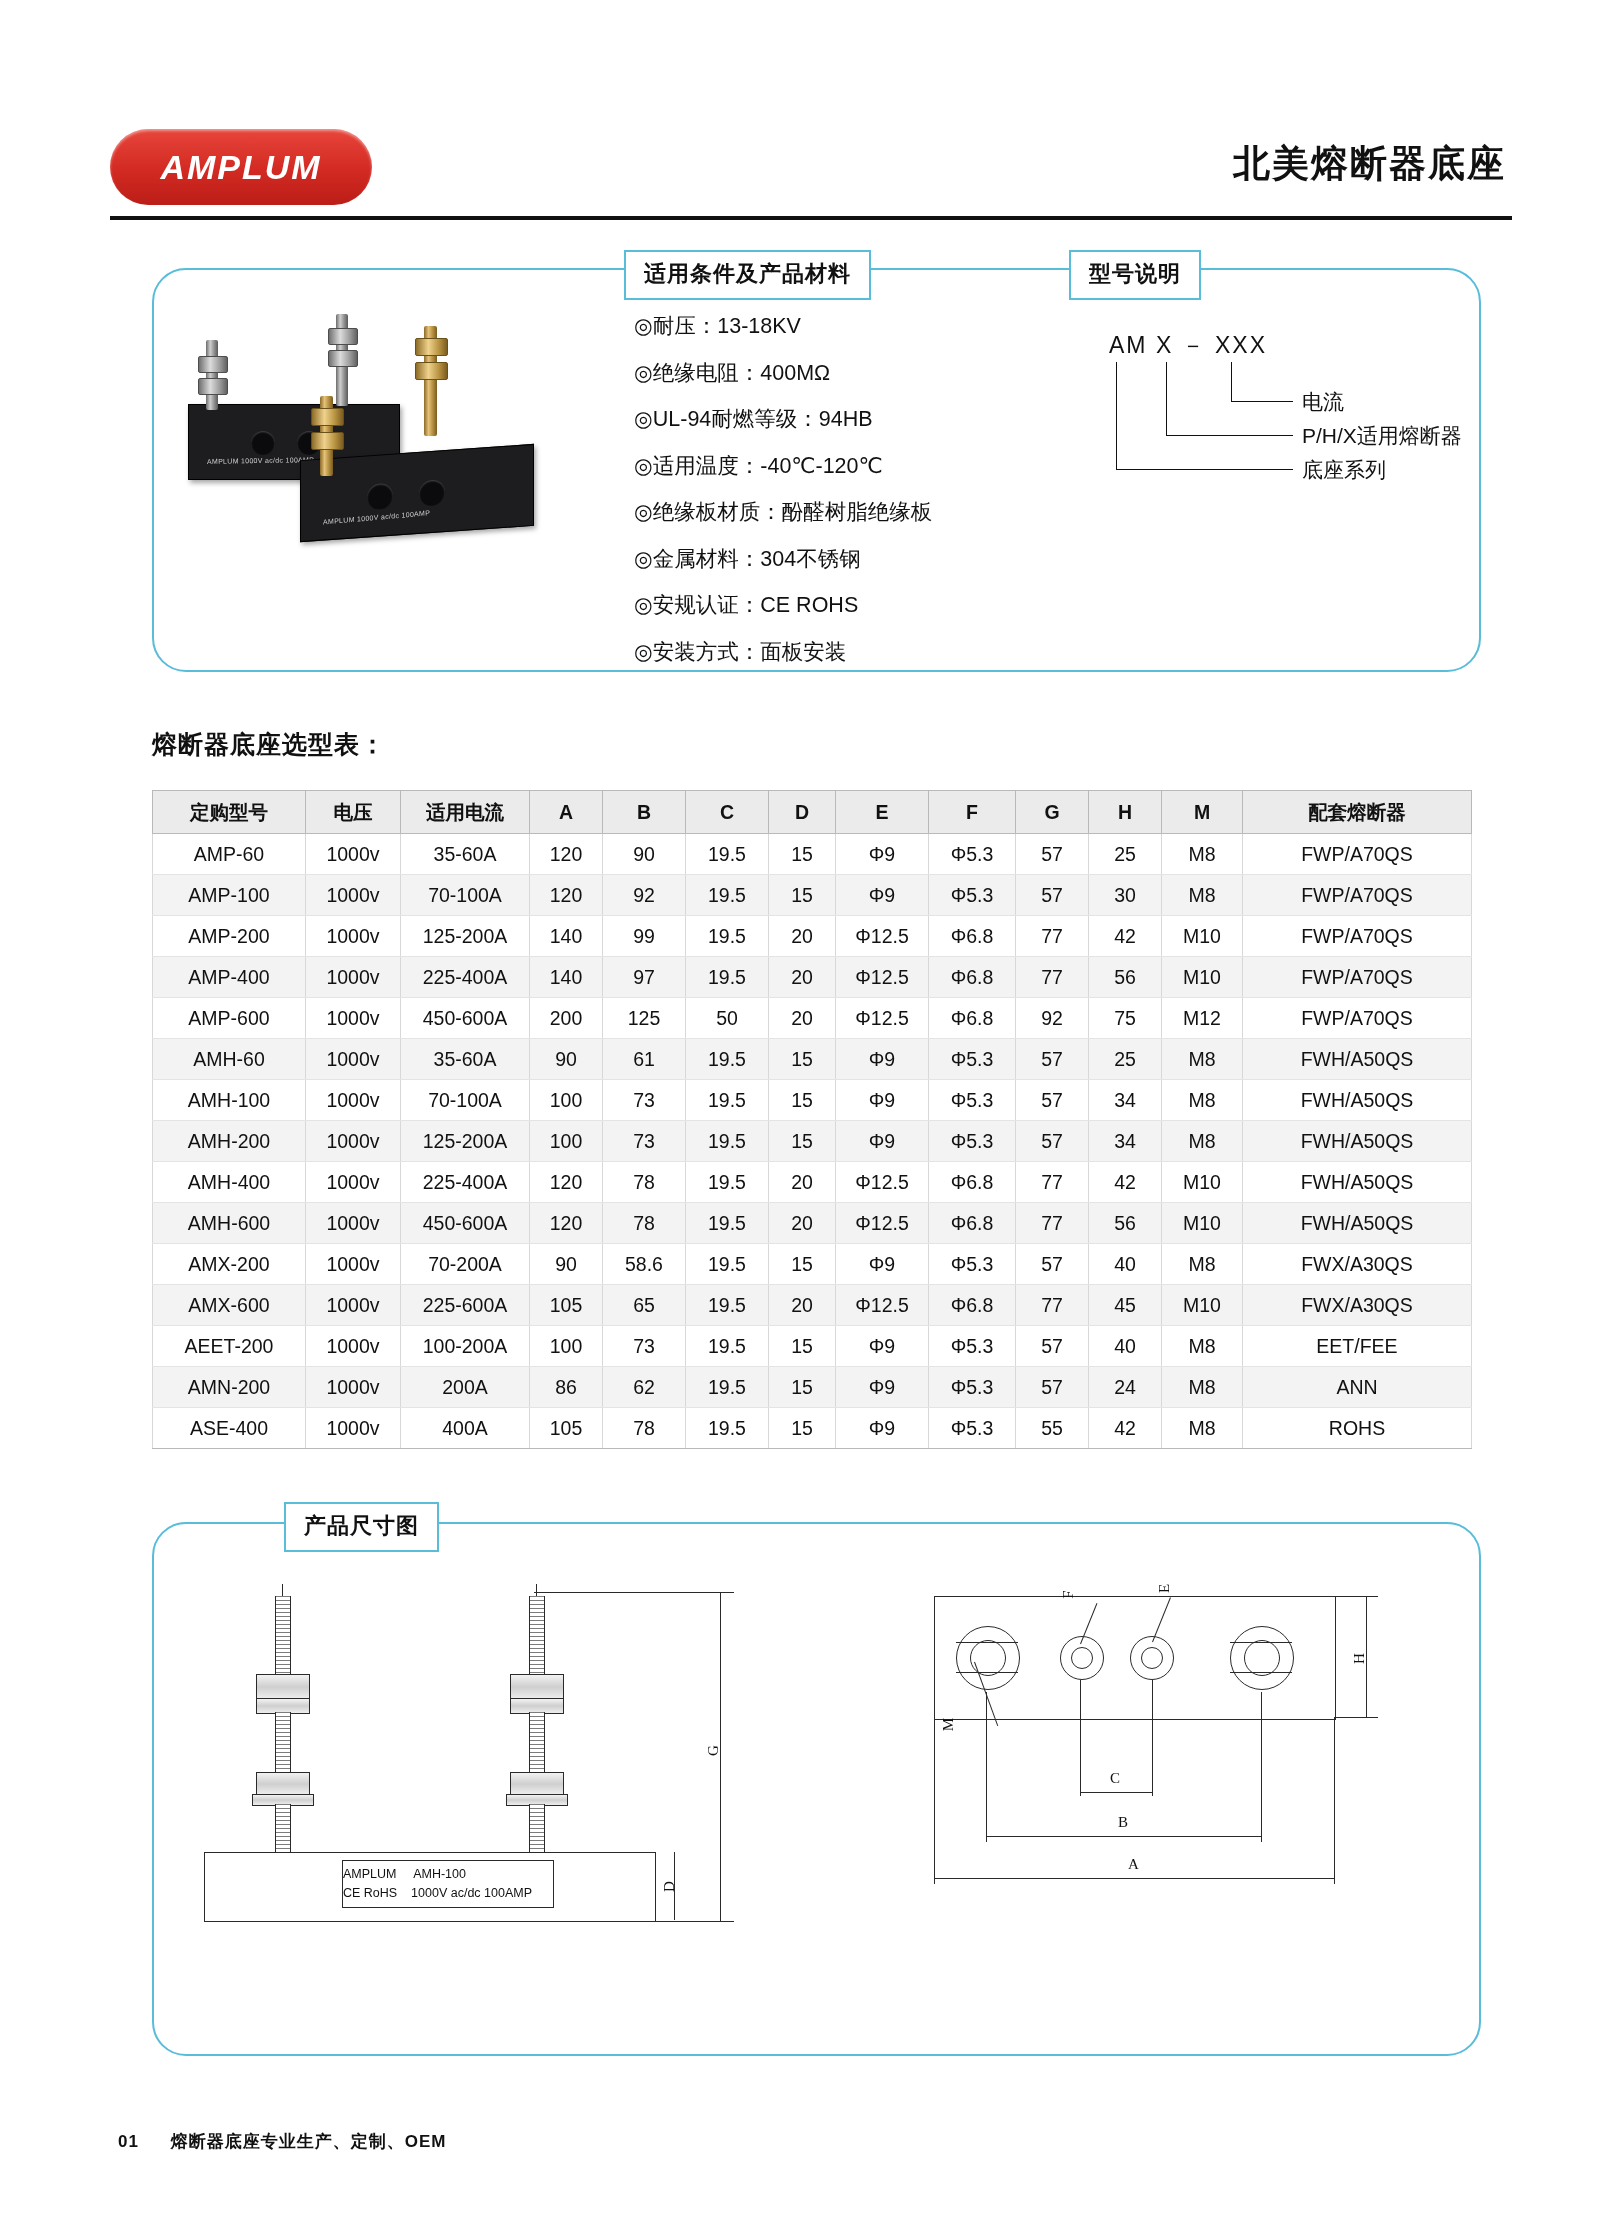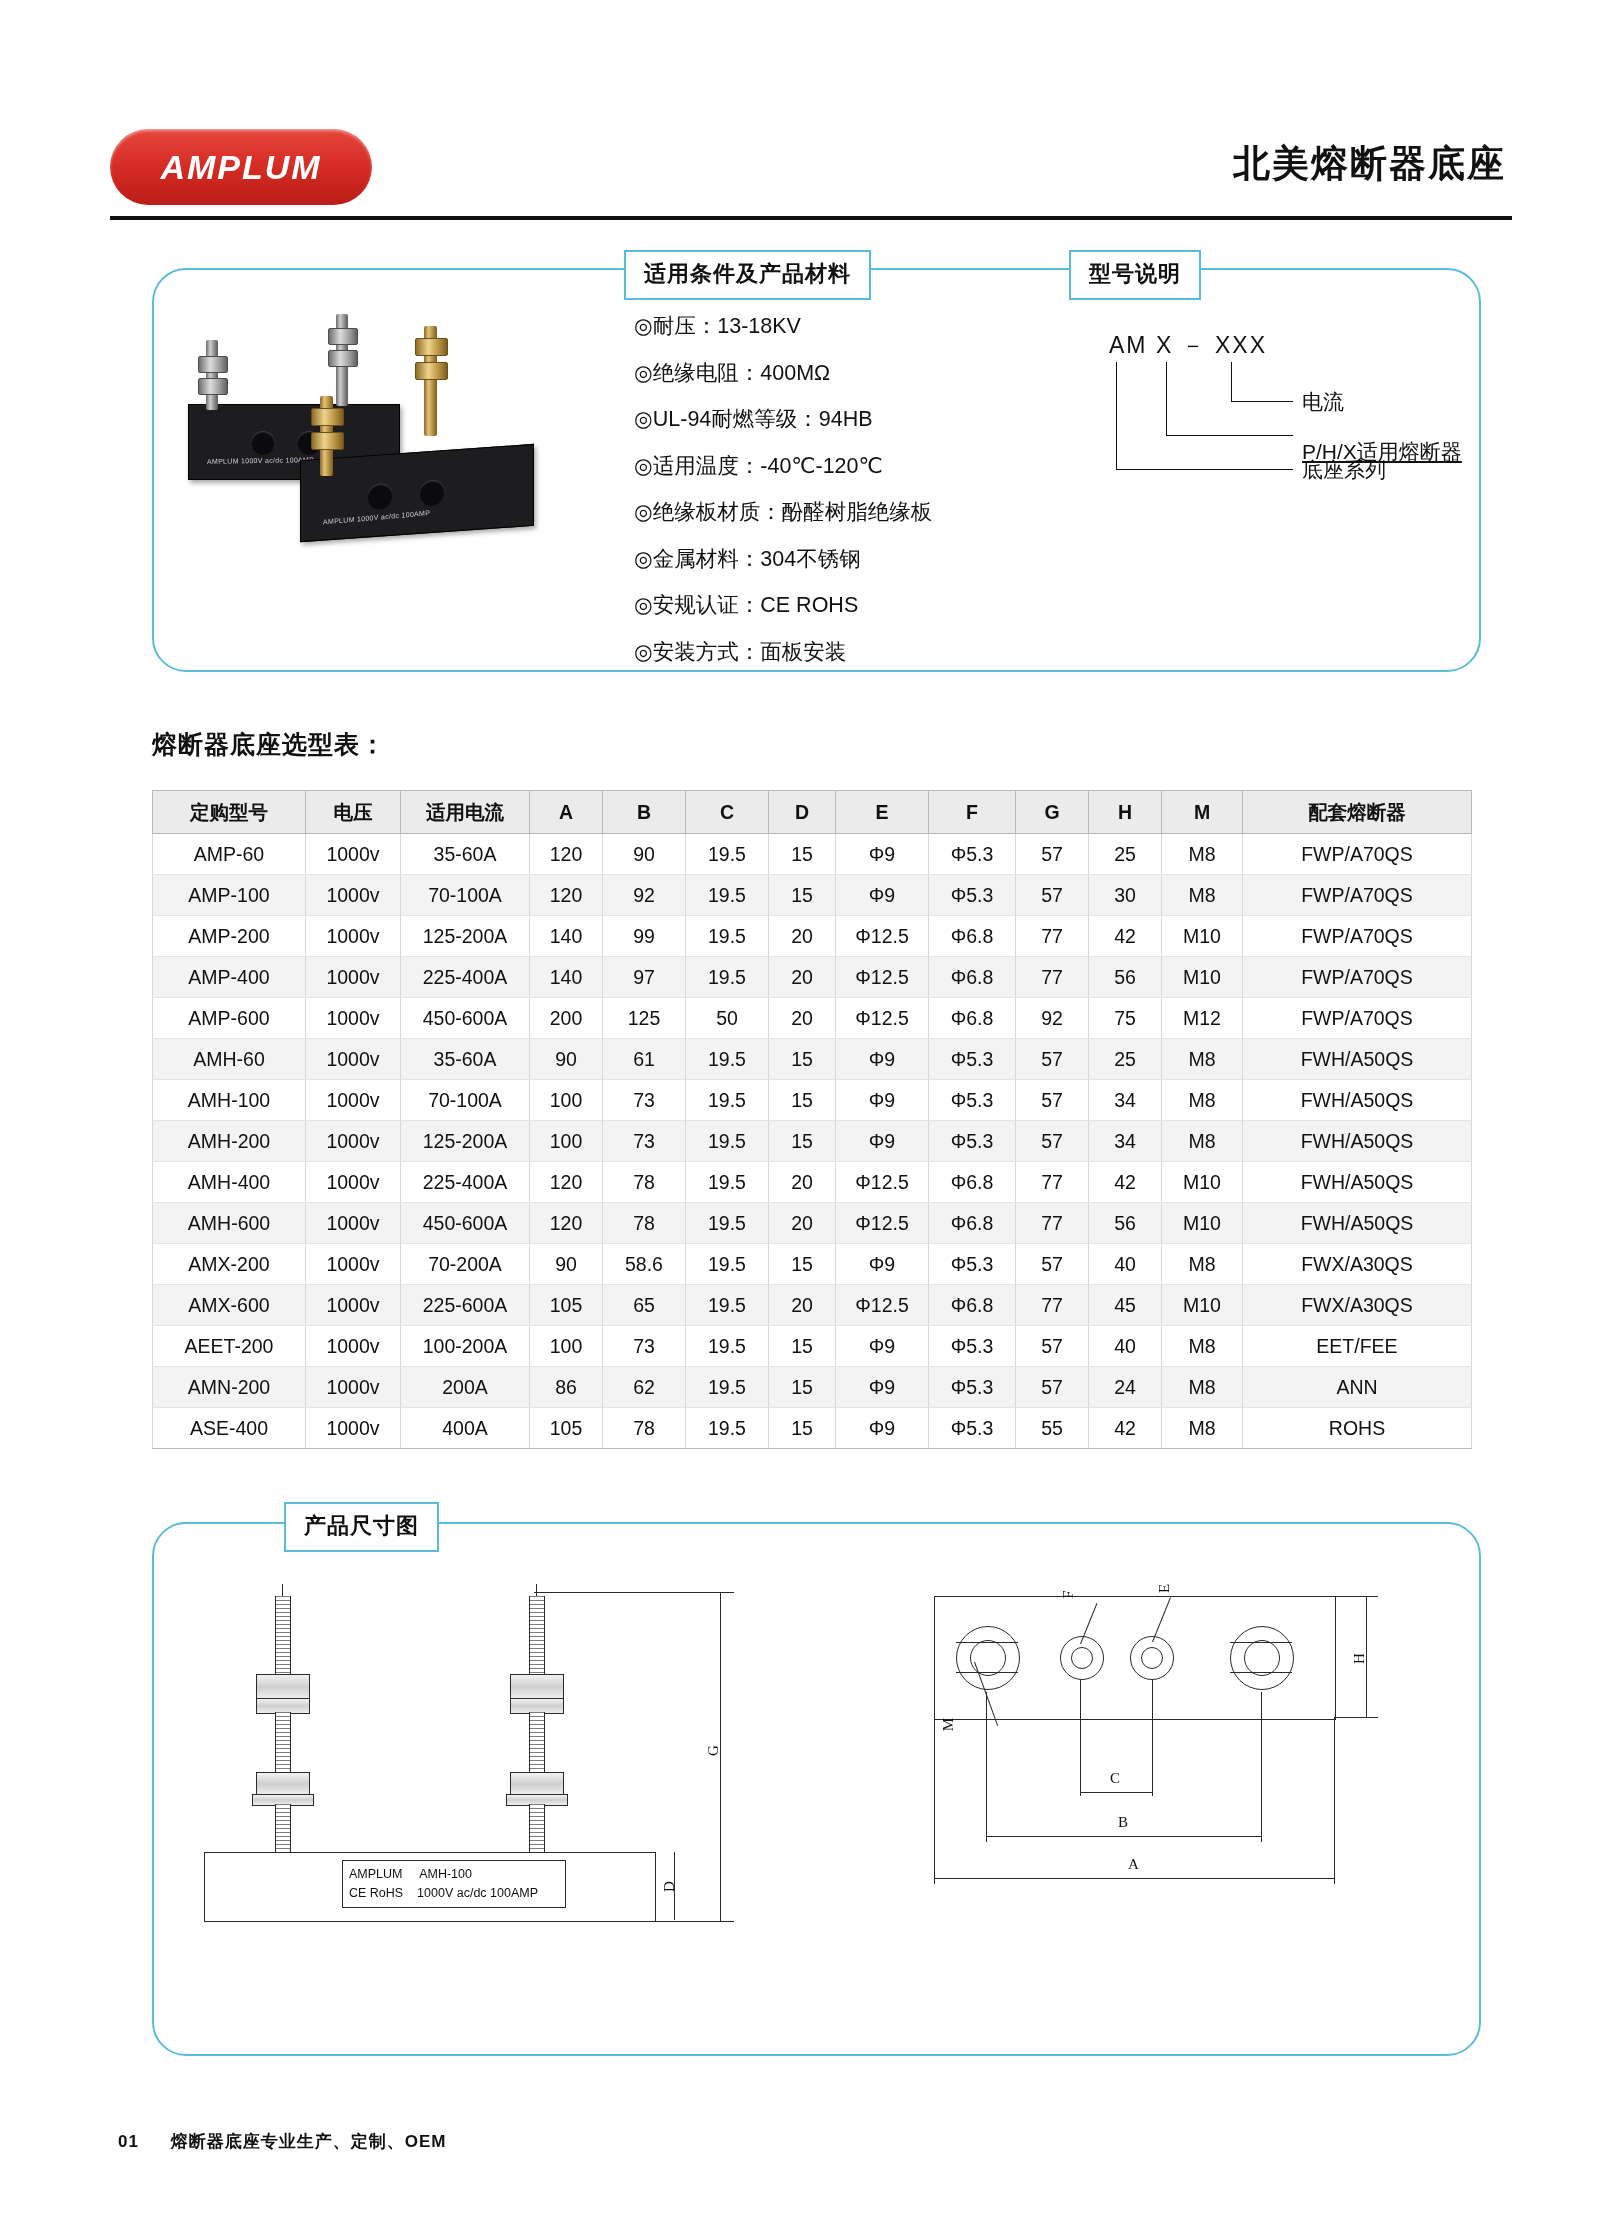--- a/index.html
+++ b/index.html
@@ -252,21 +252,21 @@
     position: absolute;
     border: 1px solid #2a2a2a;
     background: #ffffff;
   }
   .label-plate {
     position: absolute;
     border: 1px solid #2a2a2a;
     background: #fff;
     font-size: 12.5px;
     line-height: 1.5;
-    padding: 4px 6px;
+    padding: 4px 0;
     color: #111;
     white-space: nowrap;
   }
   .screw {
     position: absolute;
     width: 14px;
     background: repeating-linear-gradient(
       180deg,
       #7c7c7c 0px, #7c7c7c 1px,
       #ffffff 1px, #ffffff 4px
@@ -356,21 +356,21 @@
     <div class="leader ln-v" style="left:177px; top:32px; width:1px; height:40px;"></div>
     <div class="leader ln-h" style="left:177px; top:71px; width:62px; height:1px;"></div>
 
     <div class="leader ln-v" style="left:112px; top:32px; width:1px; height:74px;"></div>
     <div class="leader ln-h" style="left:112px; top:105px; width:127px; height:1px;"></div>
 
     <div class="leader ln-v" style="left:62px; top:32px; width:1px; height:108px;"></div>
     <div class="leader ln-h" style="left:62px; top:139px; width:177px; height:1px;"></div>
 
     <div class="model-note" style="left:248px; top:58px;">电流</div>
-    <div class="model-note" style="left:248px; top:108px;text-decoration:underline;">P/H/X适用熔断器</div>
+    <div class="model-note" style="left:248px; top:92px;">P/H/X适用熔断器</div>
     <div class="model-note" style="left:248px; top:126px;">底座系列</div>
   </div>
 </div>
 
 <div class="table-title">熔断器底座选型表：</div>
 
 <table class="sel-table">
   <thead>
     <tr>
       <th style="width:150px;">定购型号</th>

